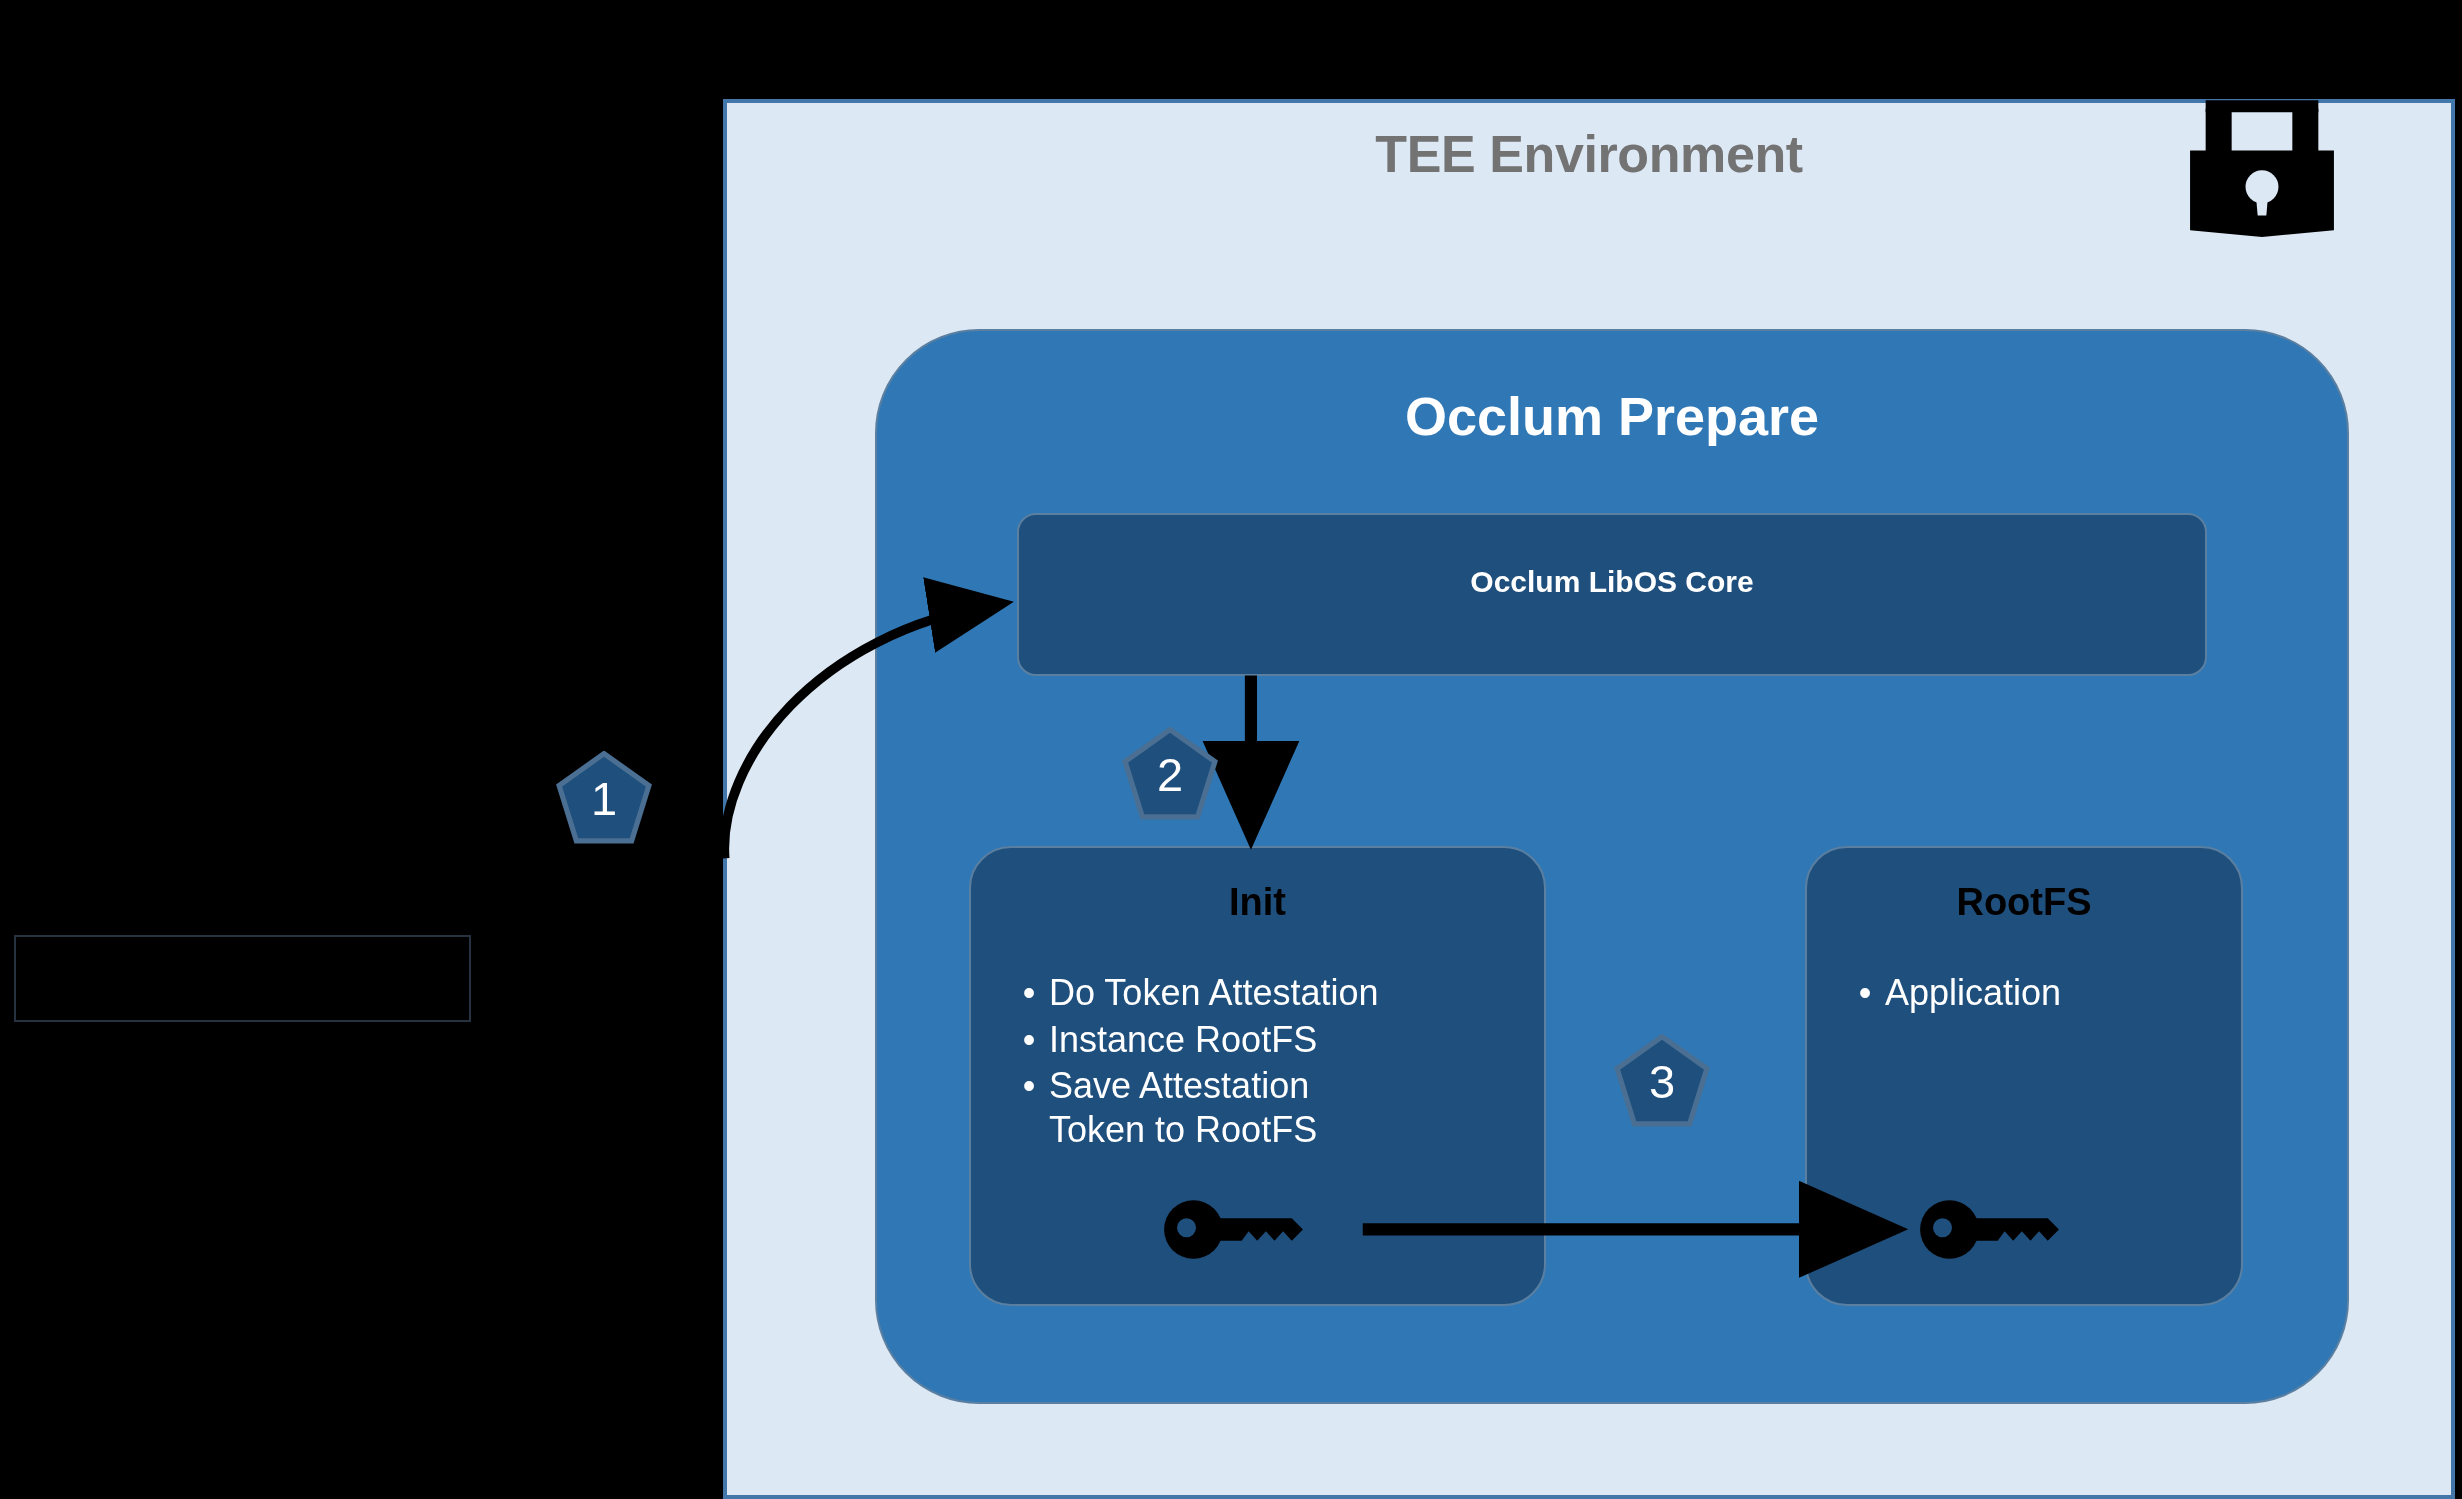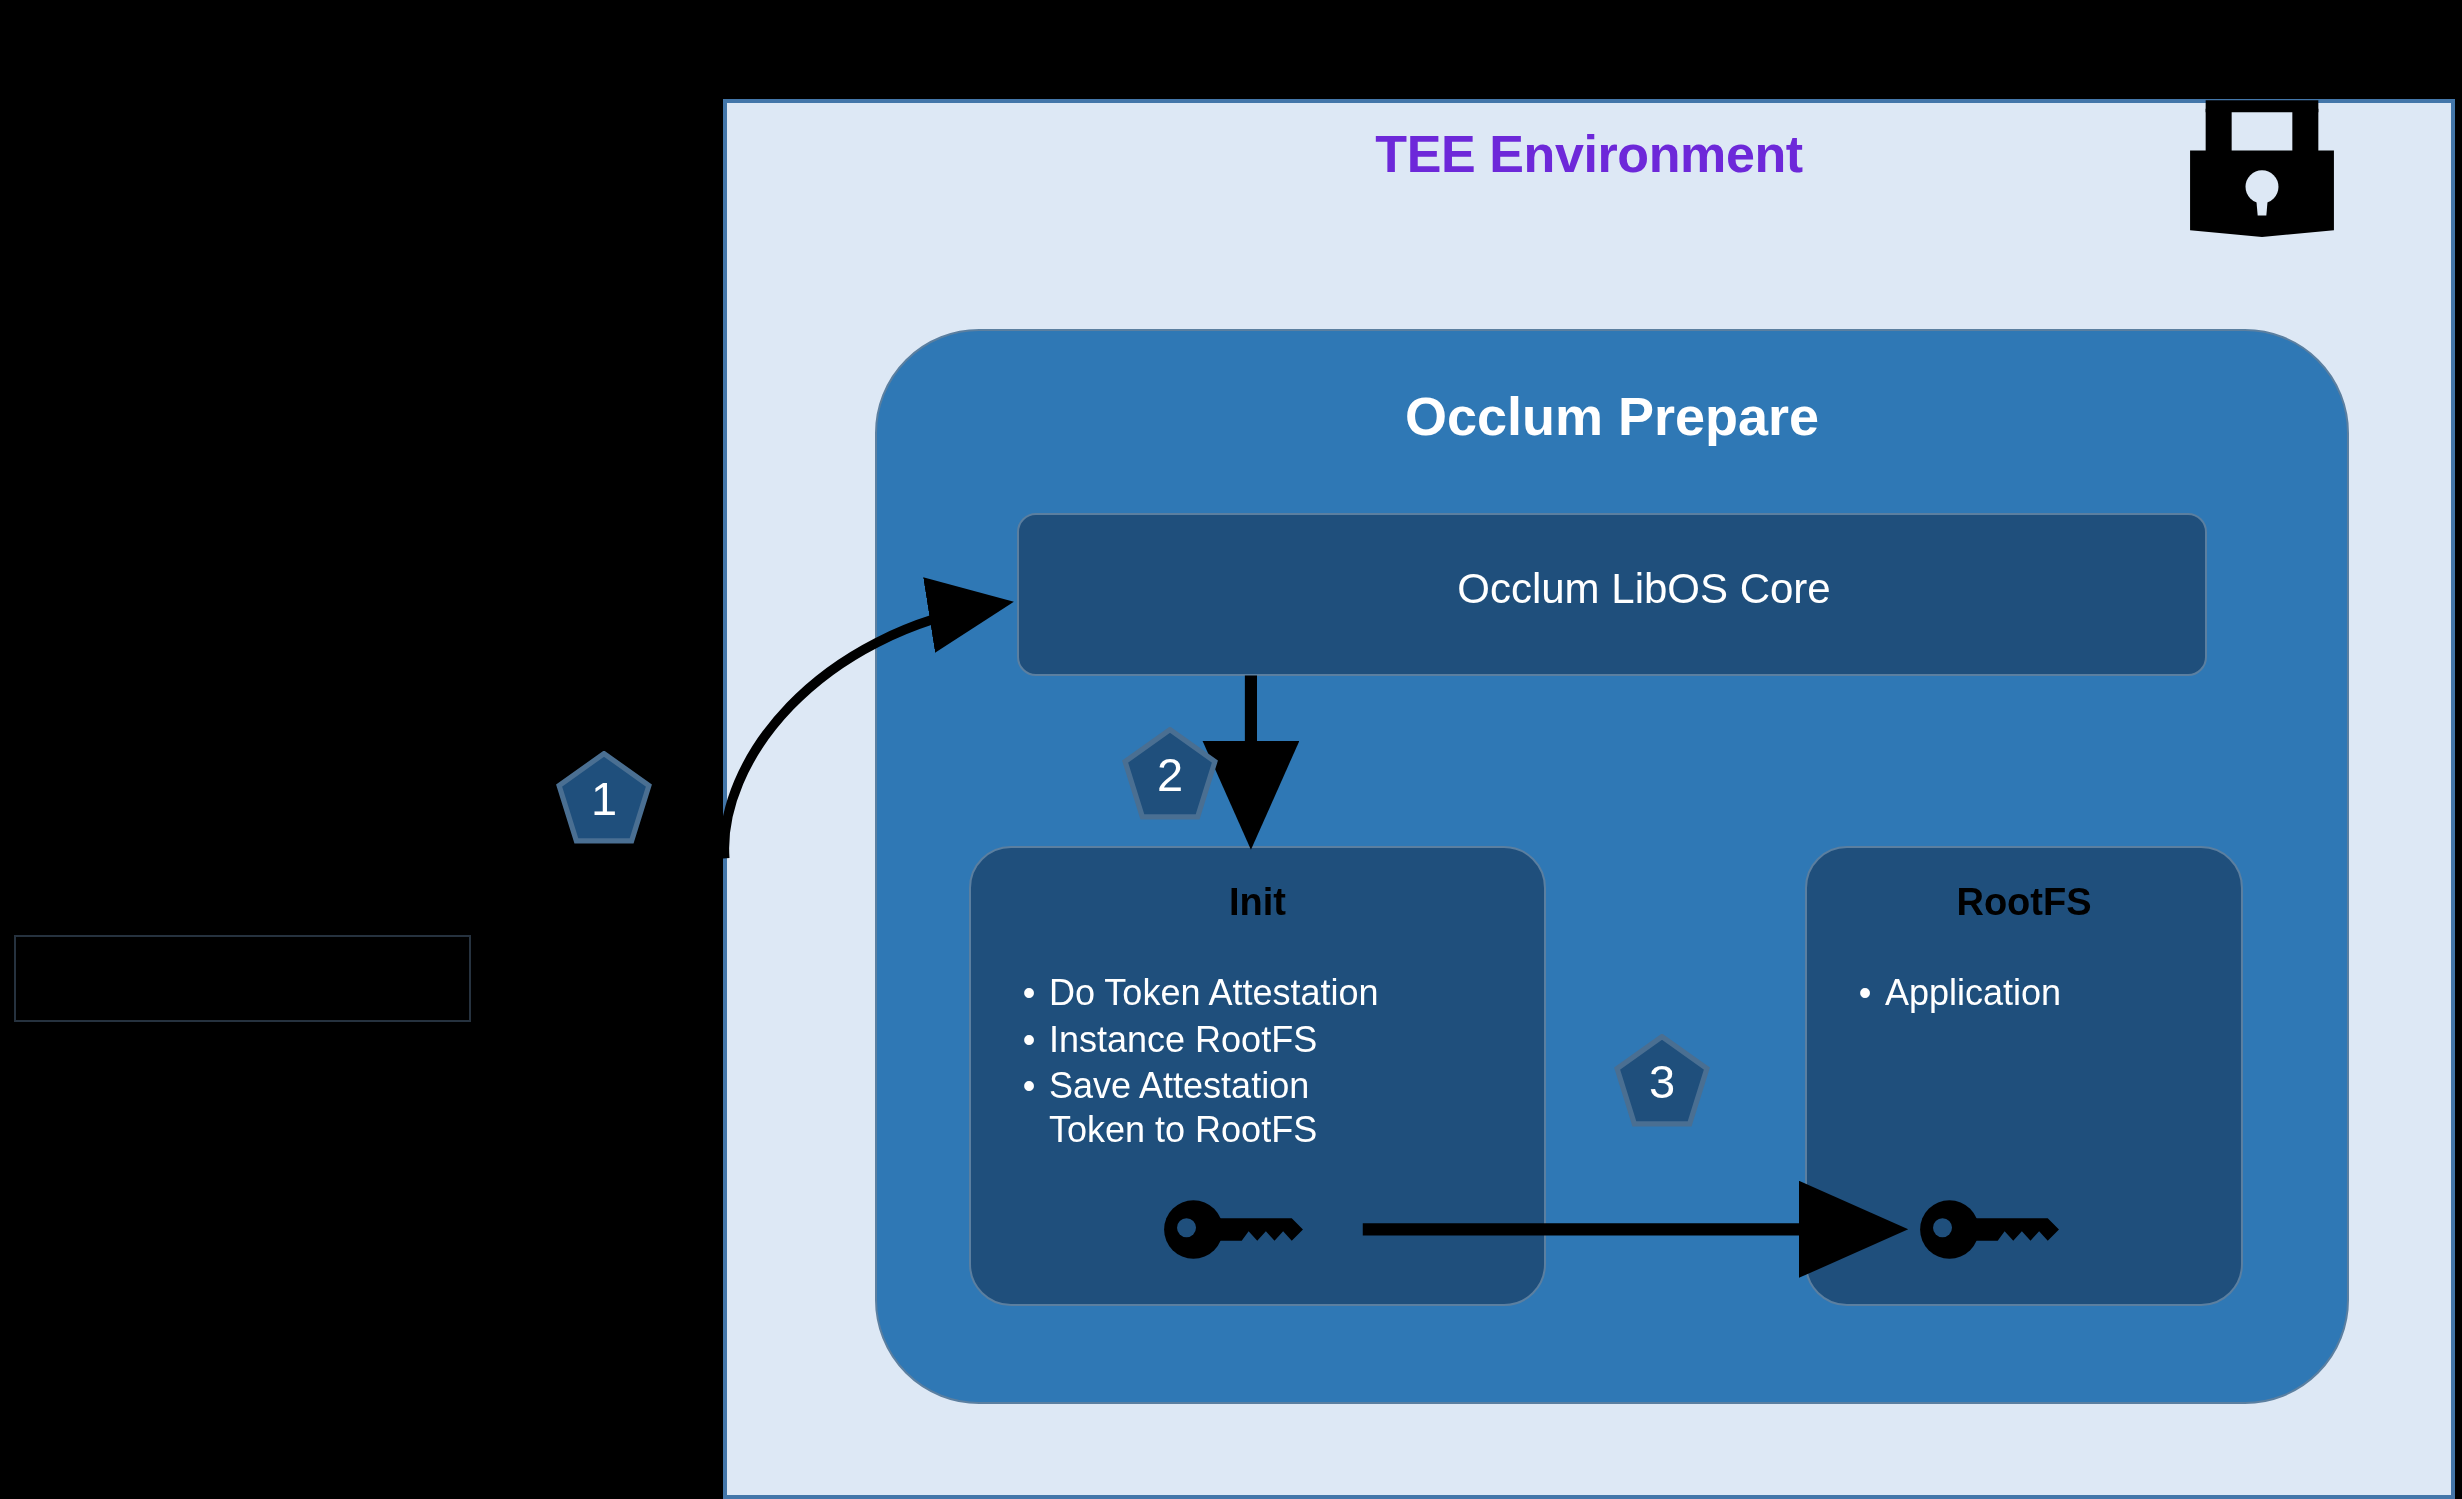--- a/index.html
+++ b/index.html
@@ -48,21 +48,21 @@
   }
 
   .tee-title {
     position: absolute;
     left: 0;
     top: 21px;
     width: 100%;
     text-align: center;
     font-size: 52px;
     font-weight: bold;
-    color: #6d28d9;
+    color: #737373;
     letter-spacing: -0.4px;
   }
 
   
   .lock-icon {
     position: absolute;
     left: 2168px;
     top: 95px;
     width: 182px;
     height: 165px;
@@ -103,24 +103,23 @@
     border: 2.6px solid #5b7fa0;
     border-radius: 19px;
     box-sizing: border-box;
   }
   .libos-label {
     position: absolute;
     left: 0;
     top: 50px;
     width: 100%;
     text-align: center;
-    font-size: 42px;
-    font-weight: normal;
-    color: #ffffff;
-    padding-left: 32px;
+    font-size: 30px;
+    font-weight: bold;
+    color: #ffffff;
   }
 
   
   .inner-box {
     position: absolute;
     background: #1f4f7c;
     border: 2.6px solid #5b7fa0;
     border-radius: 42px;
     box-sizing: border-box;
   }

